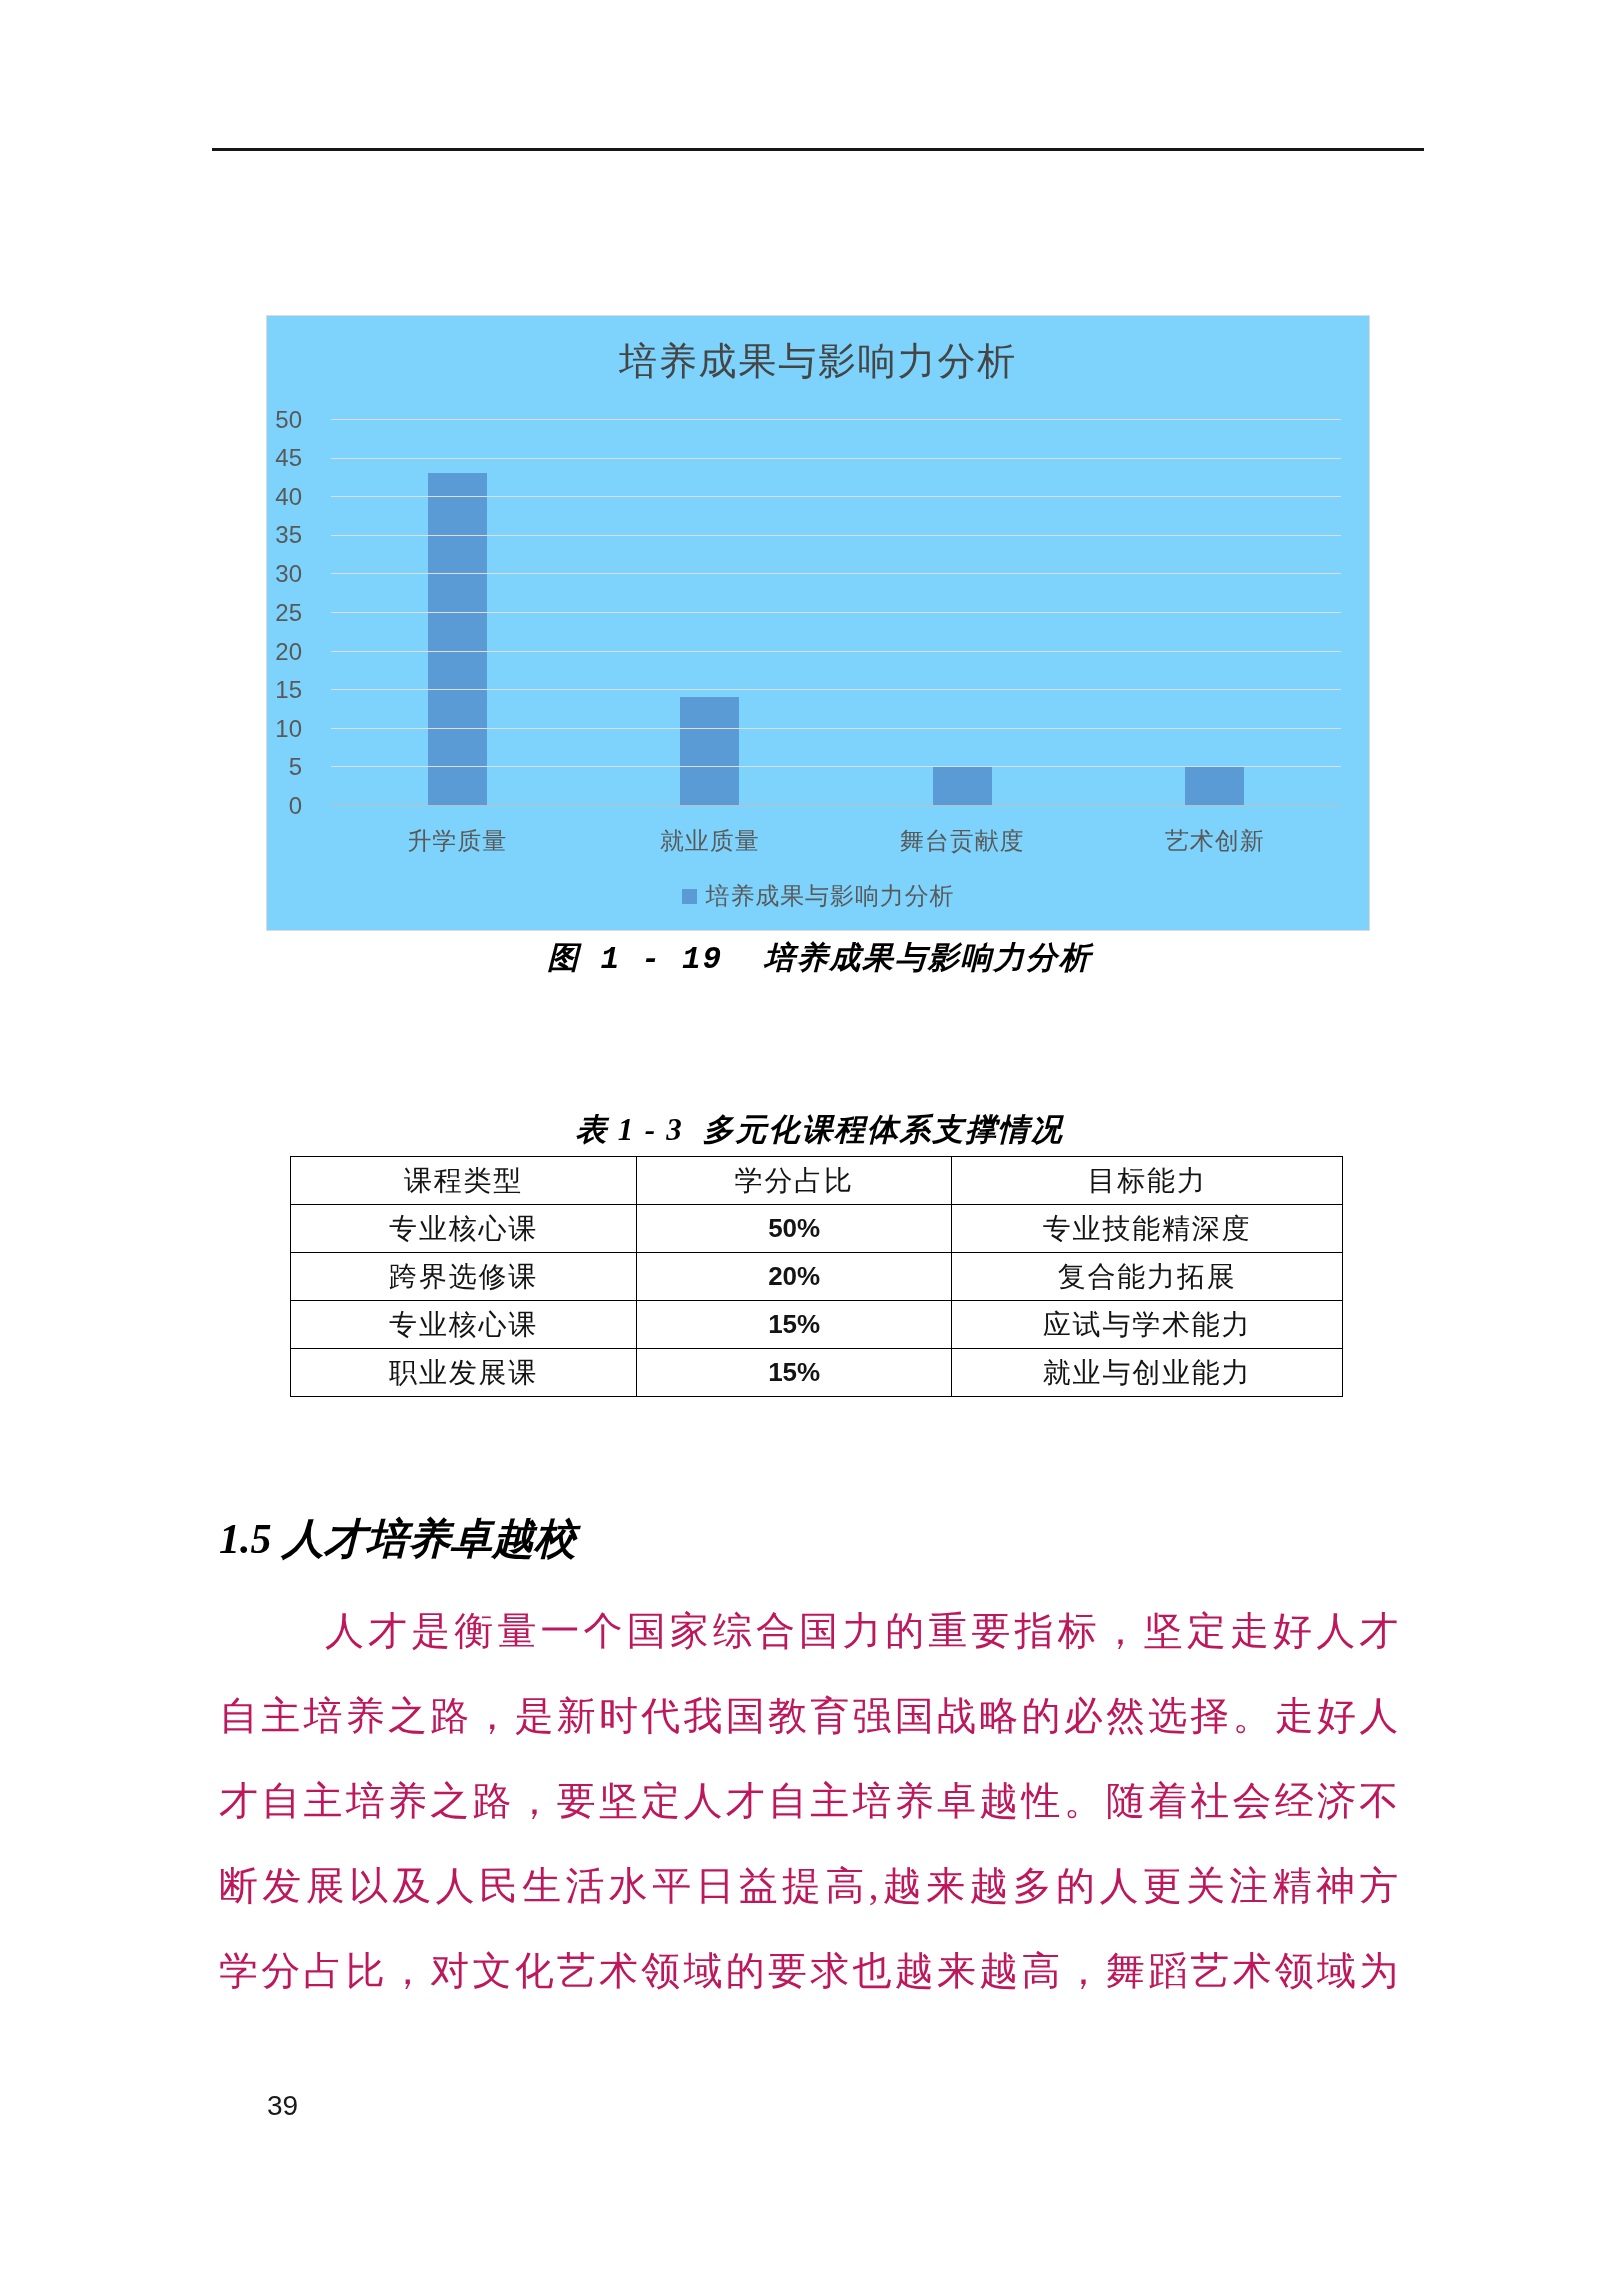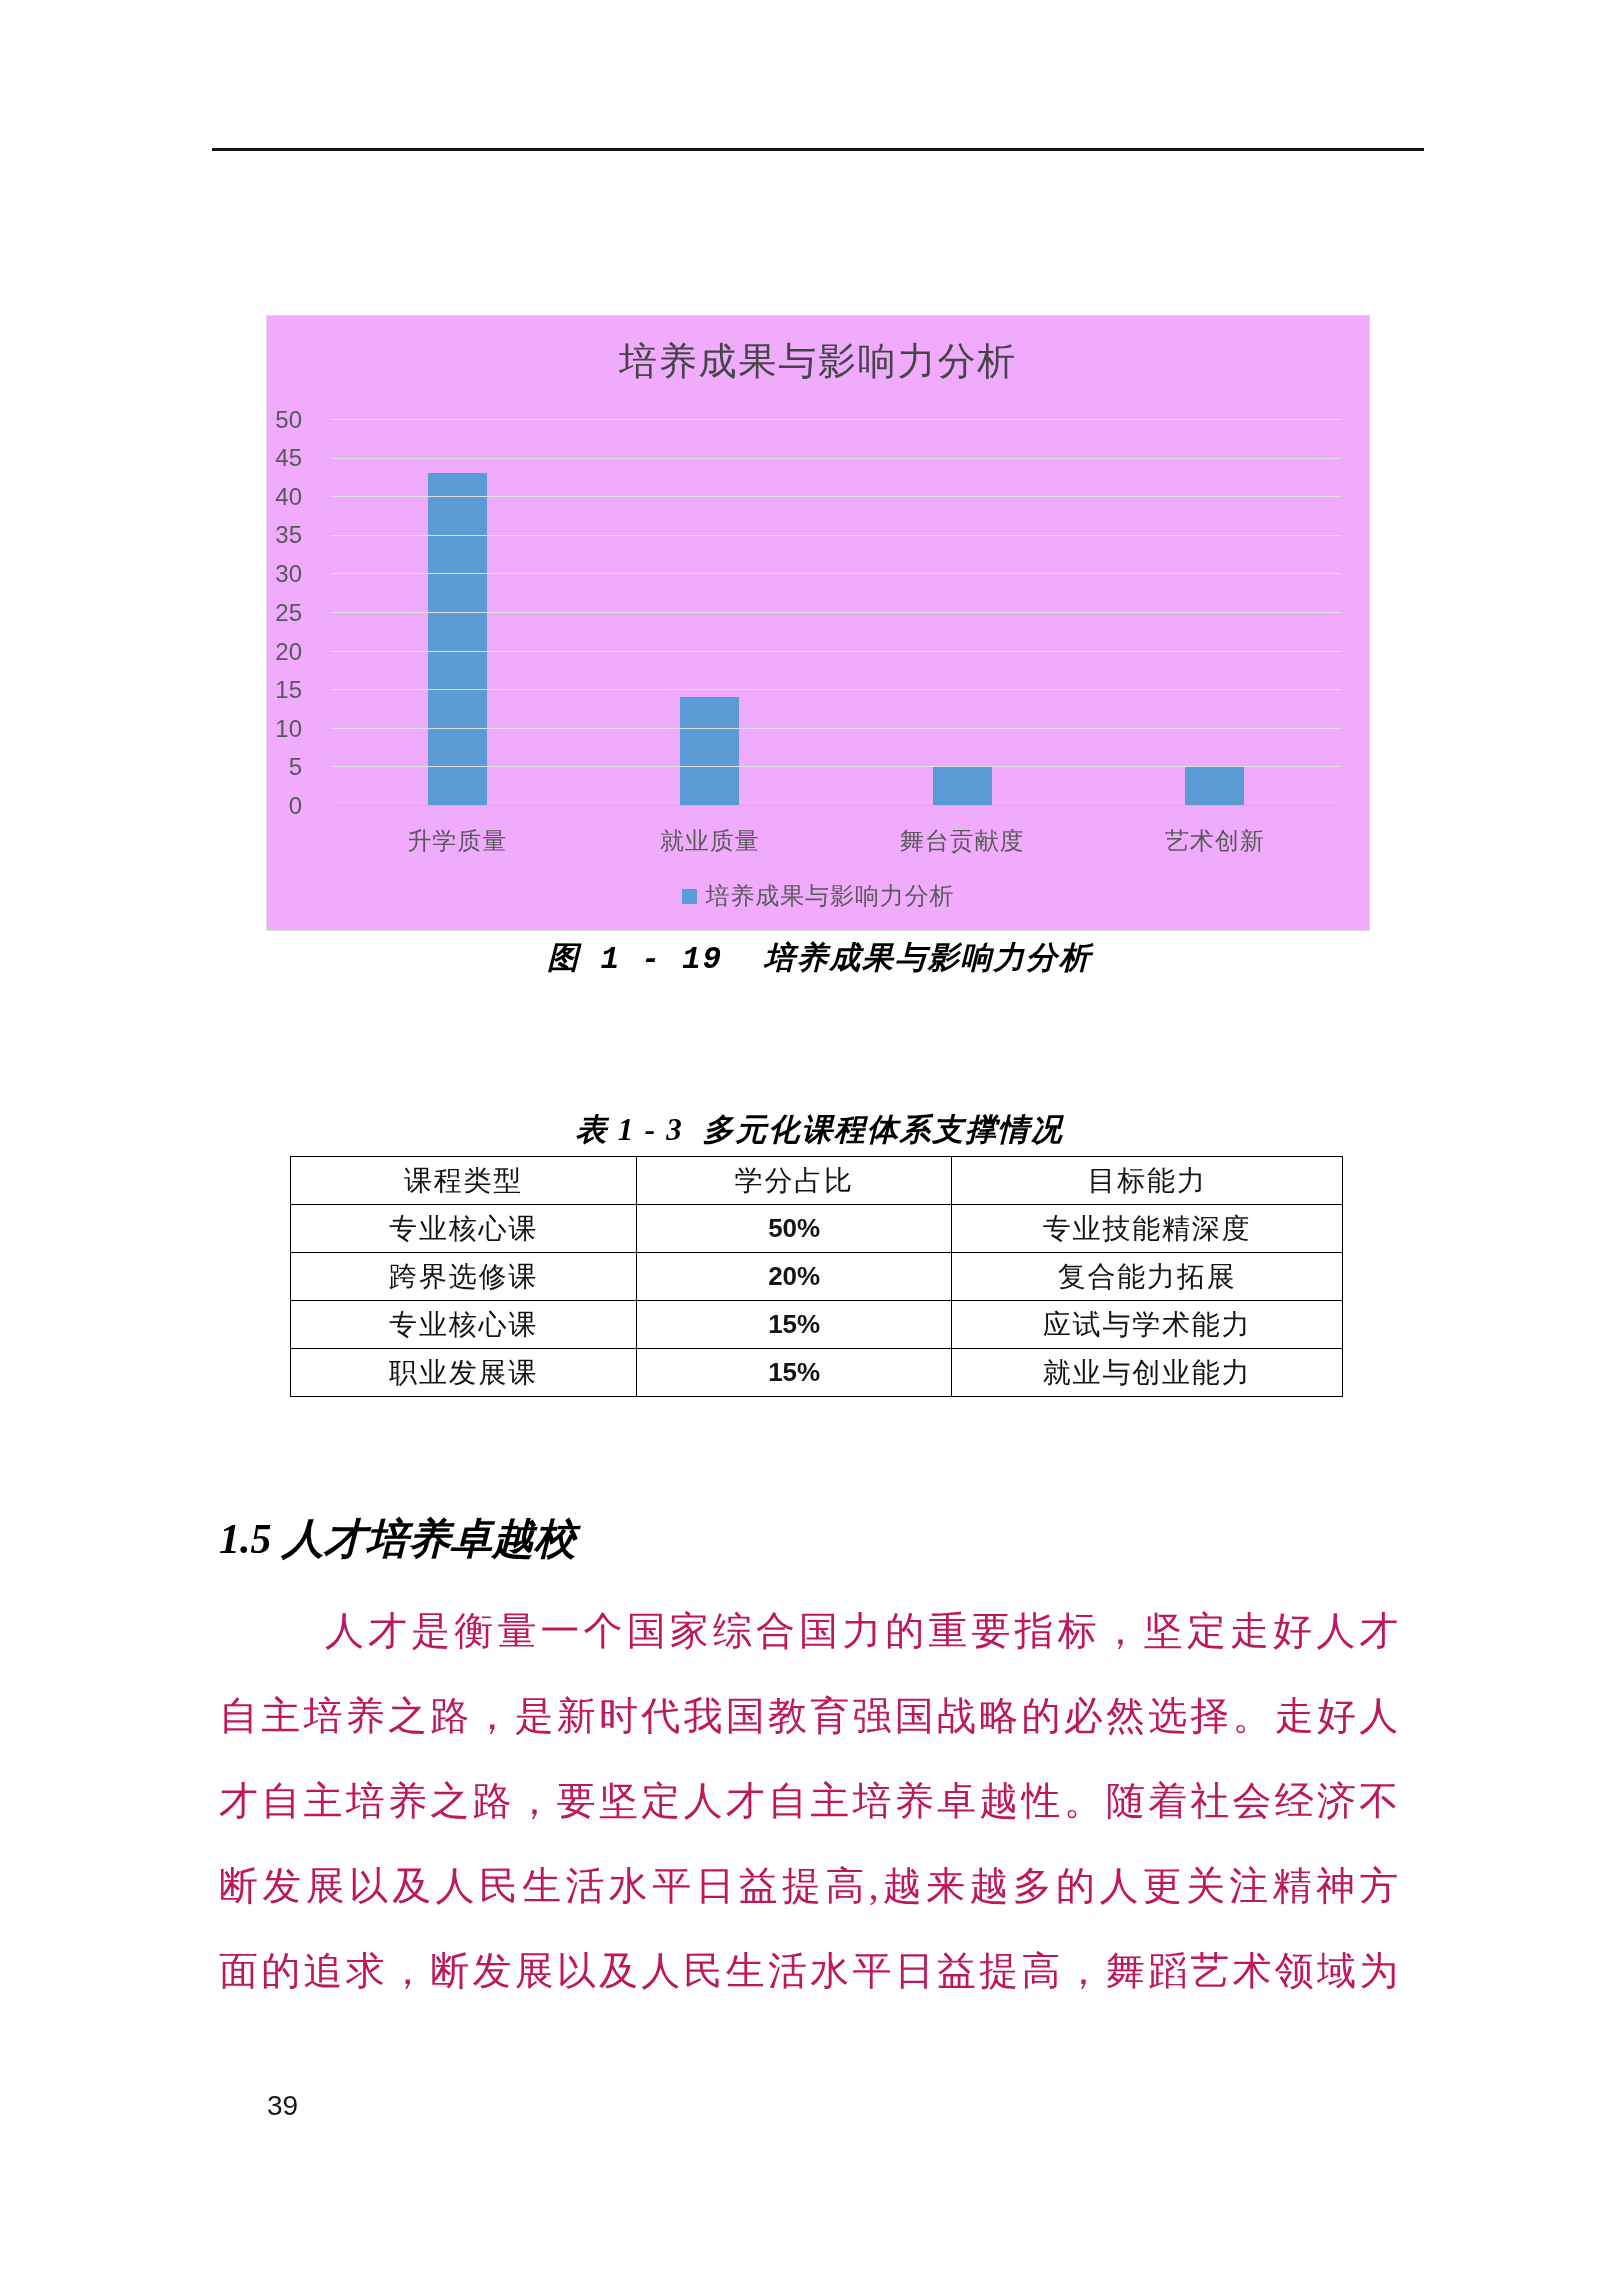--- a/index.html
+++ b/index.html
@@ -7,21 +7,21 @@
     position:relative; width:1621px; height:2293px; background:#ffffff;
     margin:0 auto; overflow:hidden;
     font-family:"Liberation Serif","DejaVu Serif",serif; color:#141414;
   }
   
   .header-rule { position:absolute; left:212px; top:148px; width:1212px; height:2.7px; background:#161616; }
 
   
   .chart-frame {
     position:absolute; left:266px; top:315px; width:1104px; height:616px;
-    background:#f0abfc; border:1.8px solid #dcdcdc; box-sizing:border-box;
+    background:#7dd3fc; border:1.8px solid #dcdcdc; box-sizing:border-box;
   }
   .chart-title {
     position:absolute; left:0; top:19.7px; width:100%; text-align:center;
     font-size:38px; color:#454545; letter-spacing:1.8px;
   }
   .plot-area { position:absolute; left:64px; top:103px; width:1010px; height:386px; }
   .gridline { position:absolute; left:0; width:100%; height:0; border-top:1.8px solid #dedede; }
   .gridline.axisline { border-top:1.8px solid #bfbfbf; }
   .y-labels { position:absolute; left:0; top:103px; width:52px; height:386px; }
   .y-tick {
@@ -176,19 +176,19 @@
     </tbody>
   </table>
 
   <div class="section-heading">1.5 人才培养卓越校</div>
 
   <div class="body-text">
     <div class="body-line first">人才是衡量一个国家综合国力的重要指标，坚定走好人才</div>
     <div class="body-line">自主培养之路，是新时代我国教育强国战略的必然选择。走好人</div>
     <div class="body-line">才自主培养之路，要坚定人才自主培养卓越性。随着社会经济不</div>
     <div class="body-line">断发展以及人民生活水平日益提高,越来越多的人更关注精神方</div>
-    <div class="body-line">面的追求，断发展以及人民生活水平日益提高，舞蹈艺术领域为</div>
+    <div class="body-line">学分占比，对文化艺术领域的要求也越来越高，舞蹈艺术领域为</div>
   </div>
 
   <div class="page-number">39</div>
 
 </div>
 
 
 </body></html>

